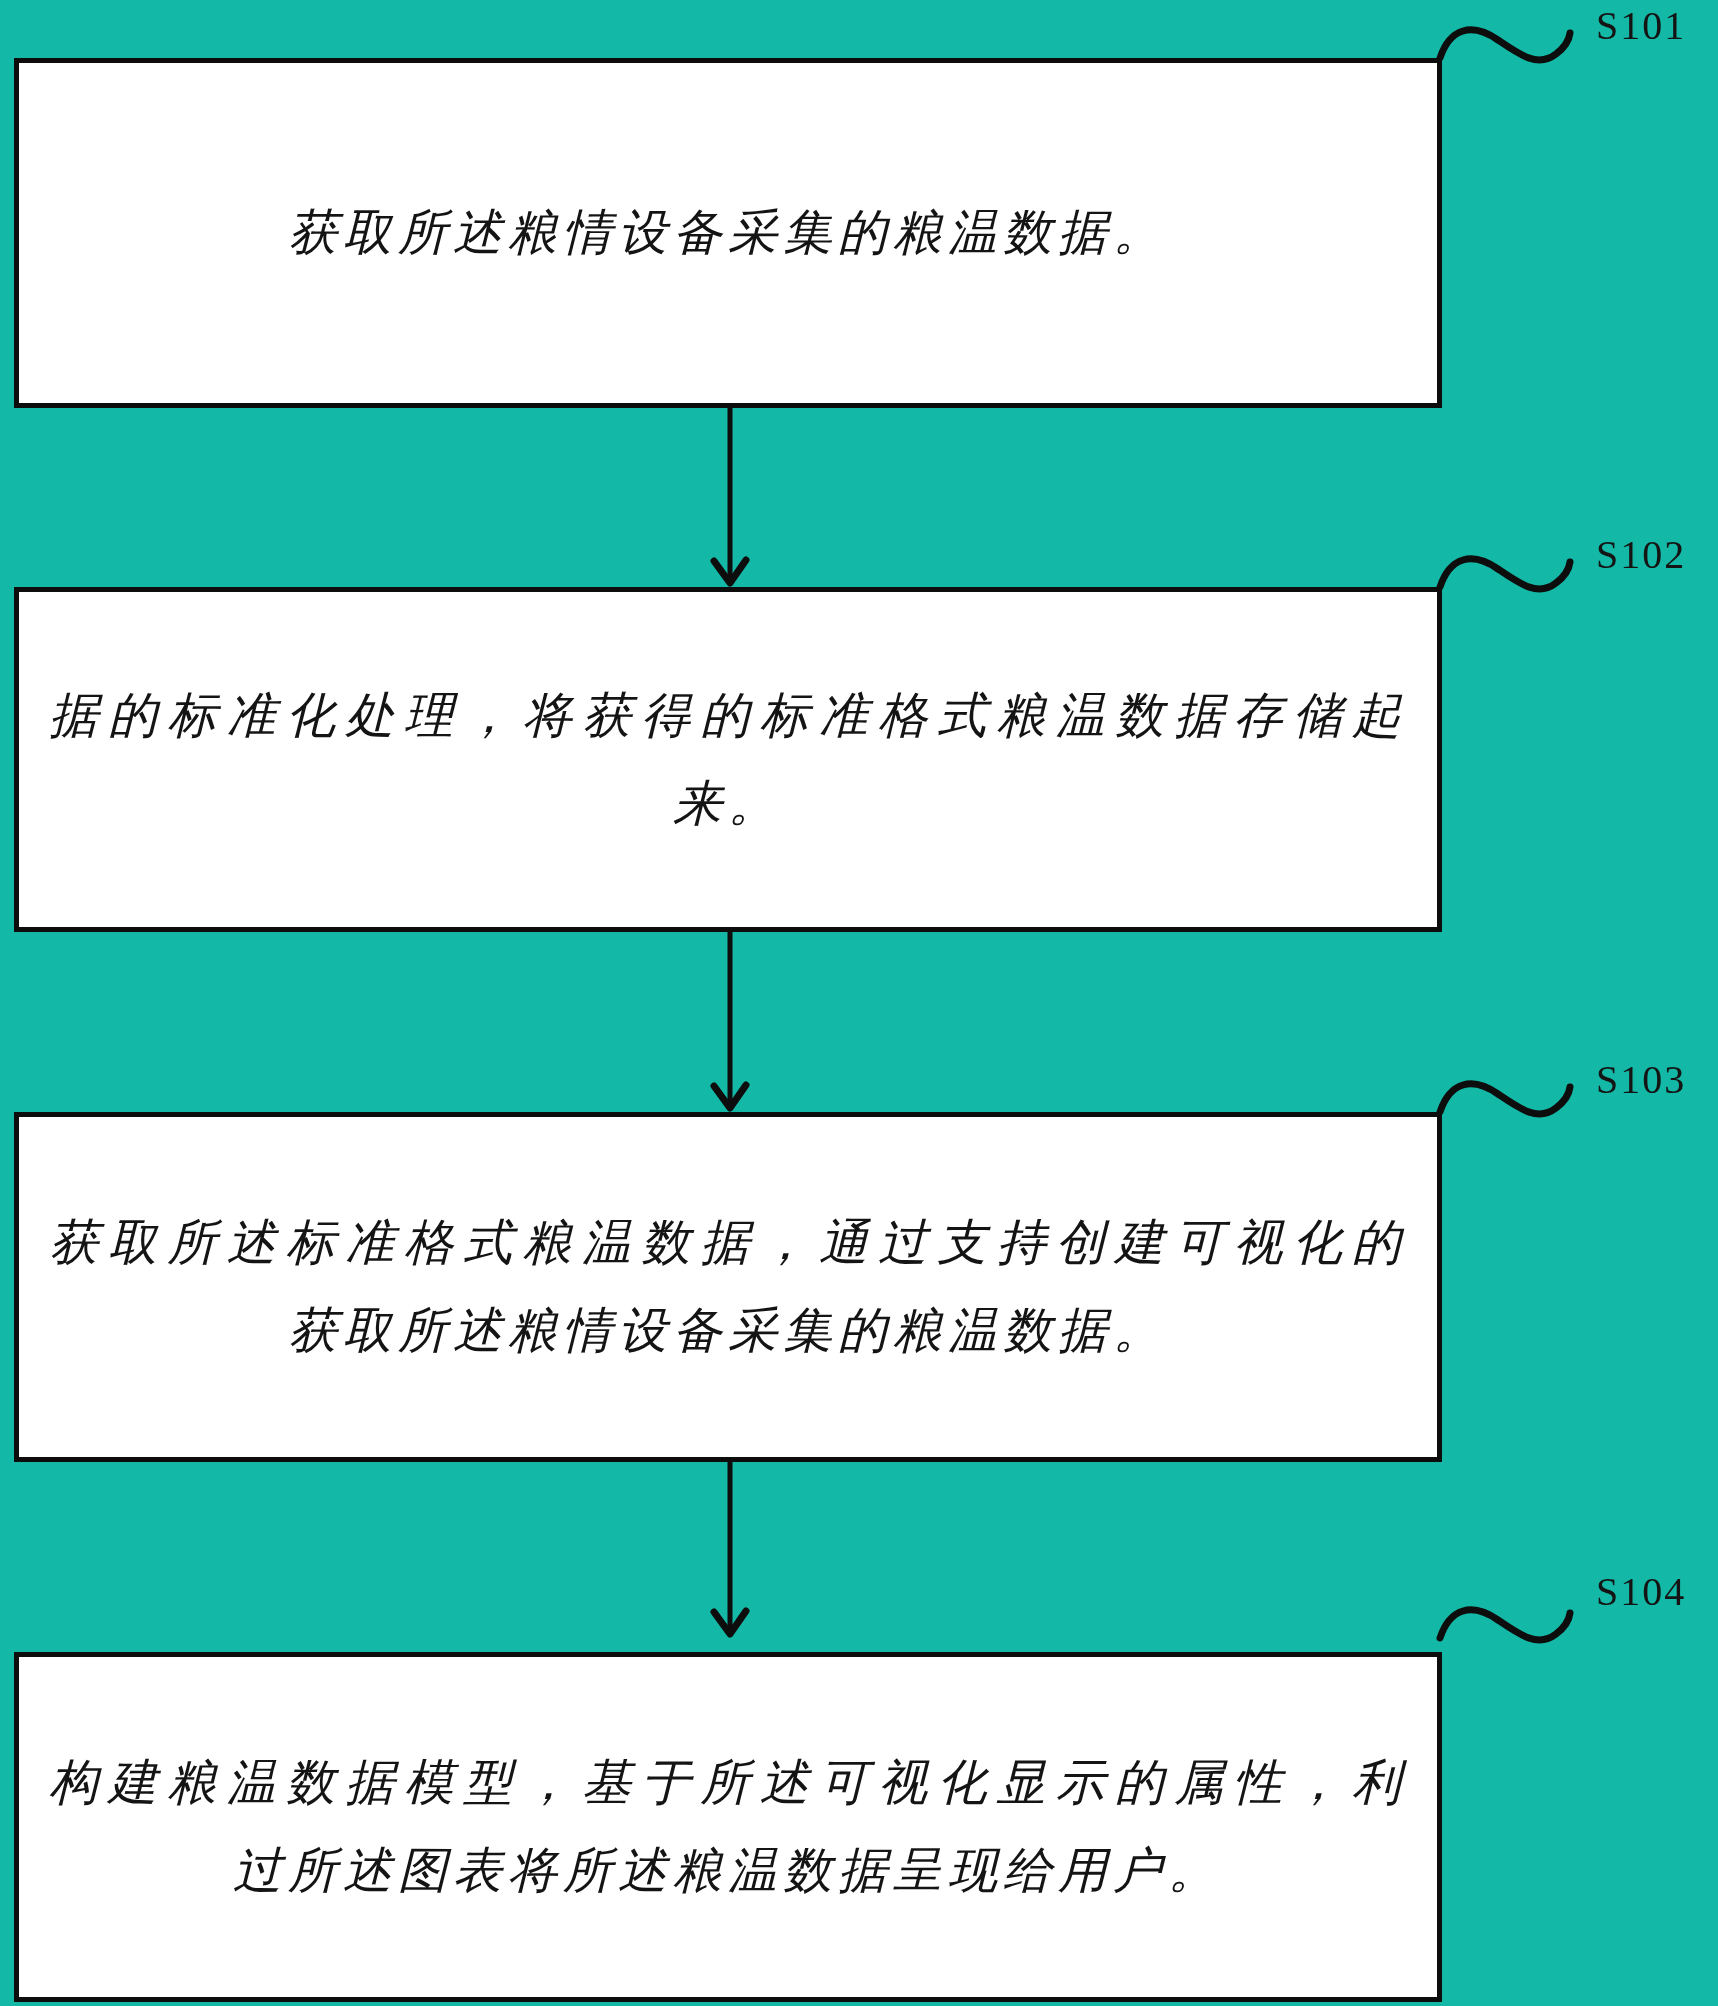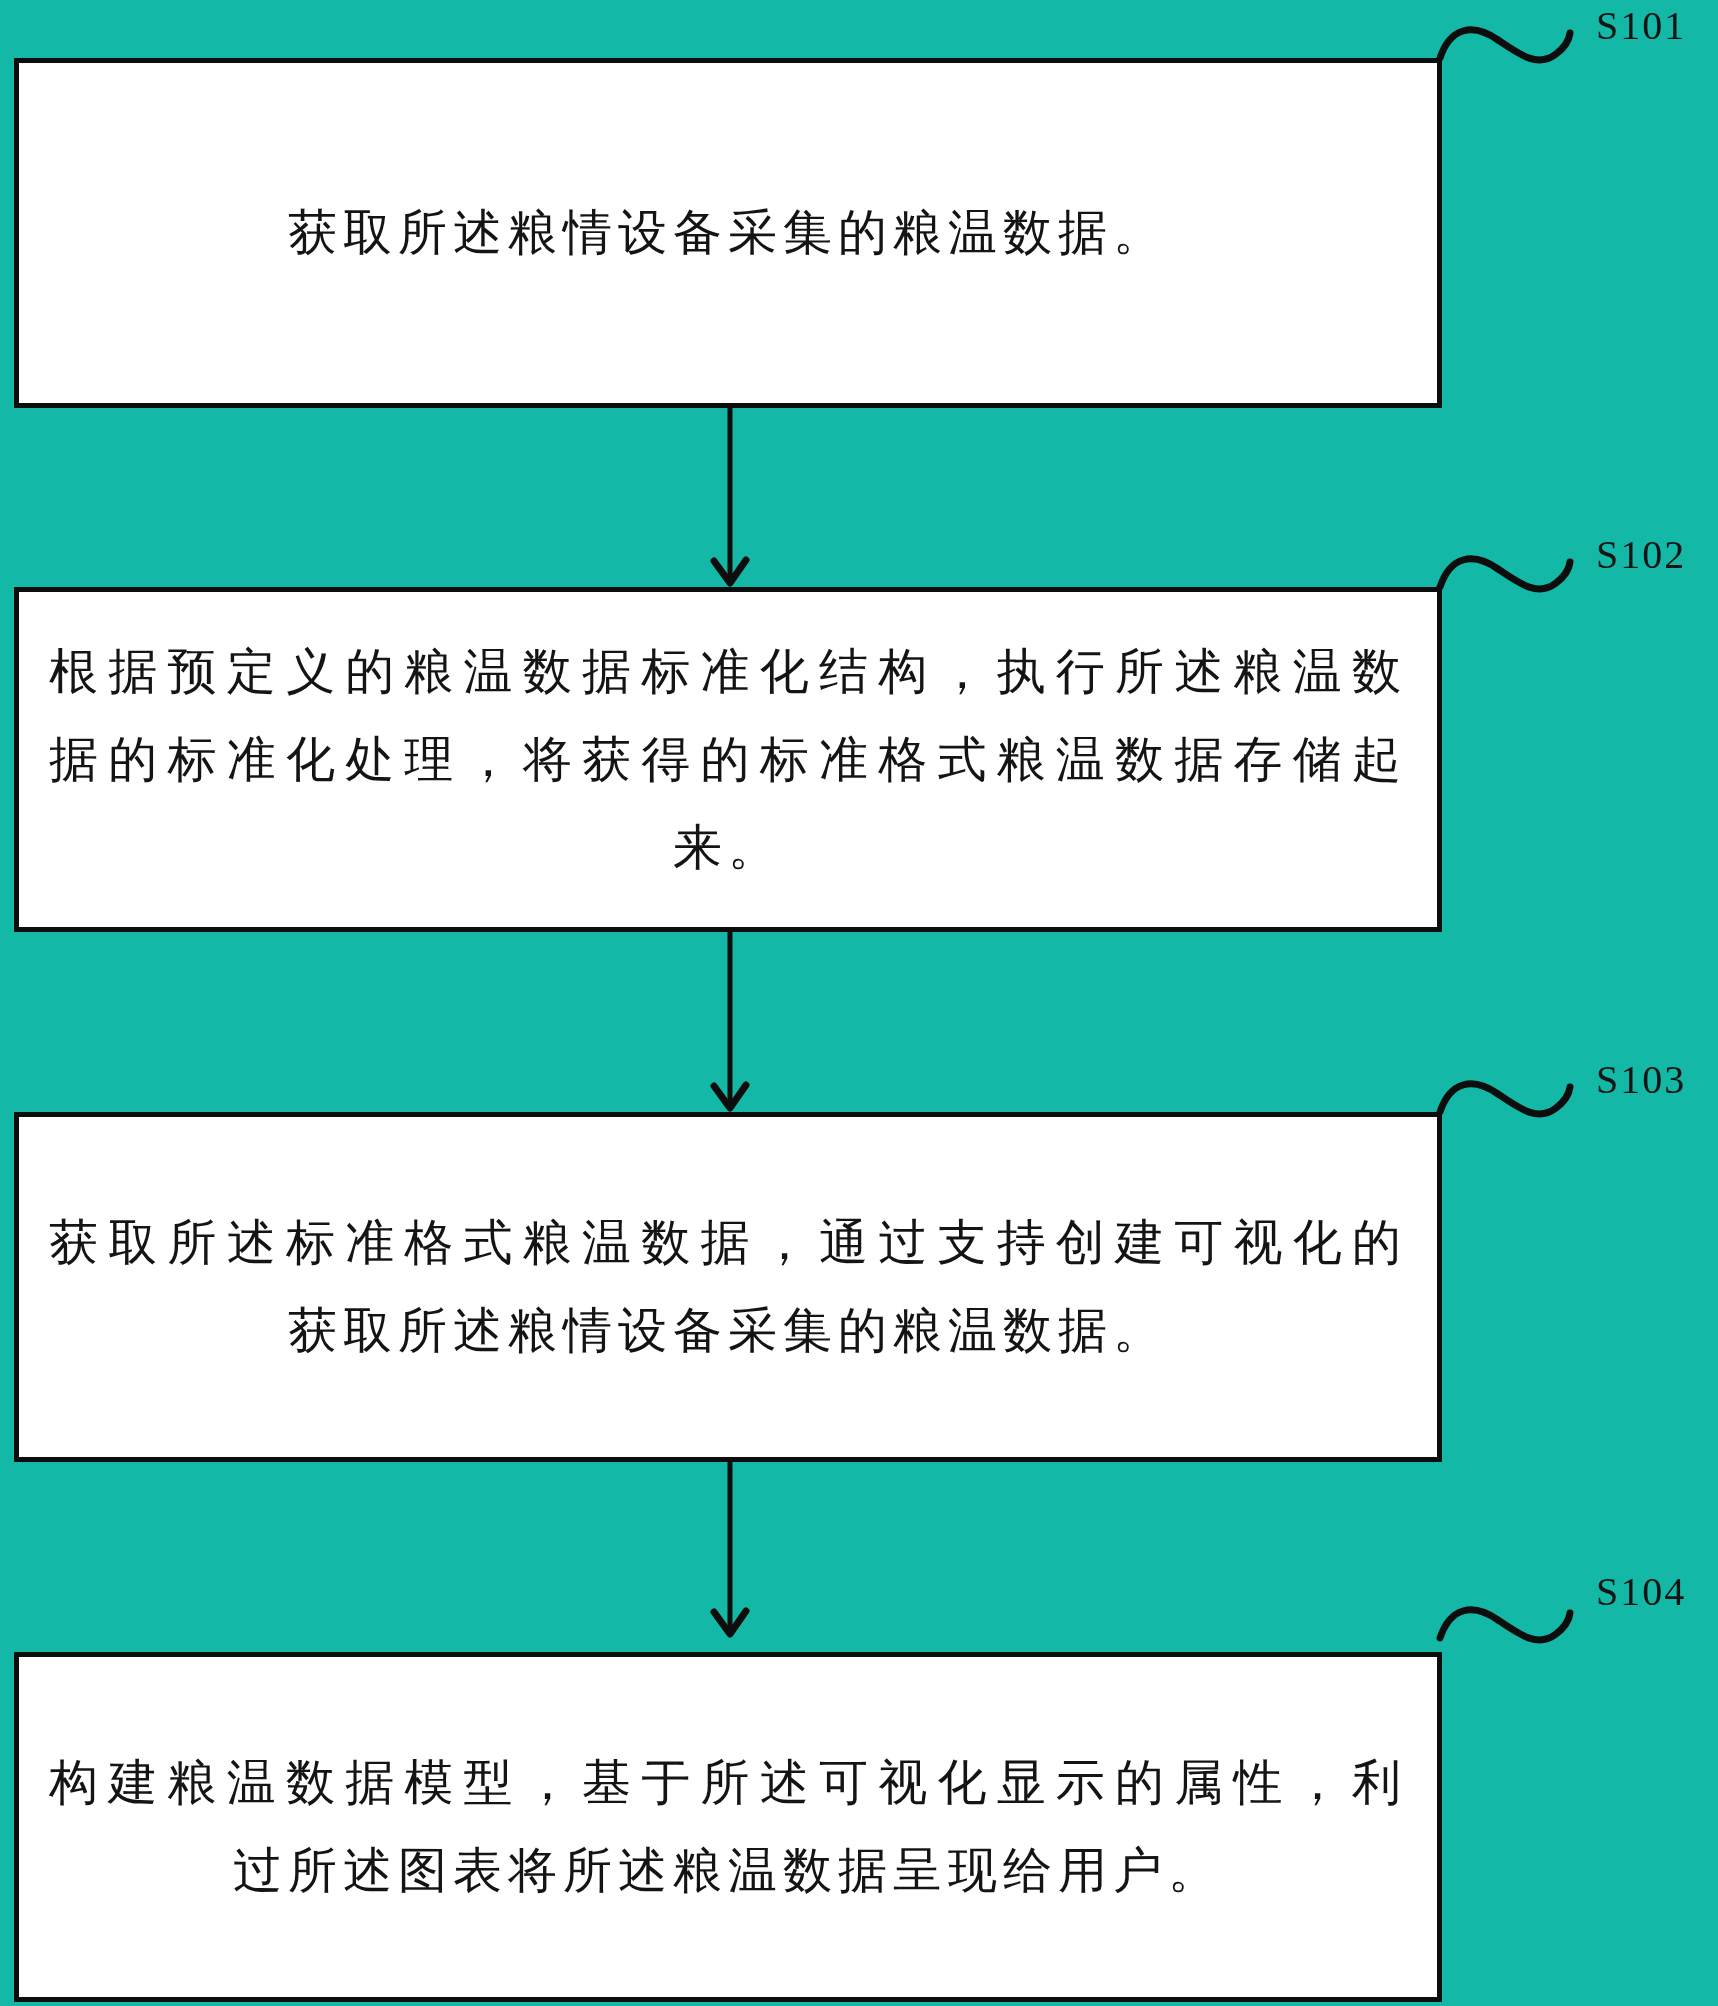--- a/index.html
+++ b/index.html
@@ -15,20 +15,21 @@
     position: absolute;
     left: 14px;
     width: 1428px;
     box-sizing: border-box;
     border: 5px solid #0d0d0d;
     background: #ffffff;
     display: flex;
     flex-direction: column;
     justify-content: center;
     padding: 0 30px;
+    font-style: italic;
   }
   .ln {
     height: 88px;
     line-height: 88px;
     font-size: 49px;
     letter-spacing: 6px;
     color: #141414;
     white-space: nowrap;
   }
   .ln.just {
@@ -67,21 +68,20 @@
   <svg class="arrow" style="top:407px" viewBox="0 0 52 180">
     <line x1="26" y1="0" x2="26" y2="175" stroke="#0d0d0d" stroke-width="5"></line>
     <path d="M10,154 L26,176 L42,153" fill="none" stroke="#0d0d0d" stroke-width="7" stroke-linecap="round" stroke-linejoin="round"></path>
   </svg>
 
   <svg class="wave" style="top:547px" viewBox="0 0 150 58">
     <path d="M4,40 C14,10 36,4 62,22 C84,37 102,50 120,36 C128,30 133,23 134,15" fill="none" stroke="#0d0d0d" stroke-width="7" stroke-linecap="round"></path>
   </svg>
   <div class="slabel" style="top:531px">S102</div>
   <div class="box" style="top:587px;height:345px">
-    <div class="ln just">根据预定义的粮温数据标准化结构，执行所述粮温数</div>
     <div class="ln just">据的标准化处理，将获得的标准格式粮温数据存储起</div>
     <div class="ln center">来。</div>
   </div>
 
   <svg class="arrow" style="top:932px" viewBox="0 0 52 180">
     <line x1="26" y1="0" x2="26" y2="175" stroke="#0d0d0d" stroke-width="5"></line>
     <path d="M10,154 L26,176 L42,153" fill="none" stroke="#0d0d0d" stroke-width="7" stroke-linecap="round" stroke-linejoin="round"></path>
   </svg>
 
   <svg class="wave" style="top:1072px" viewBox="0 0 150 58">

